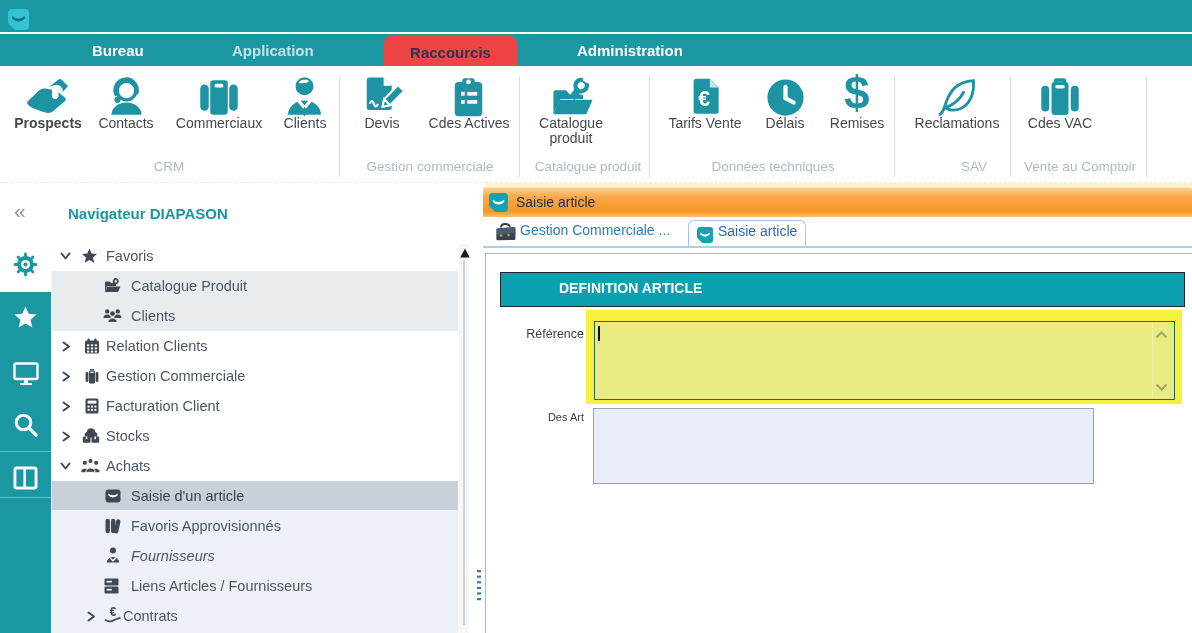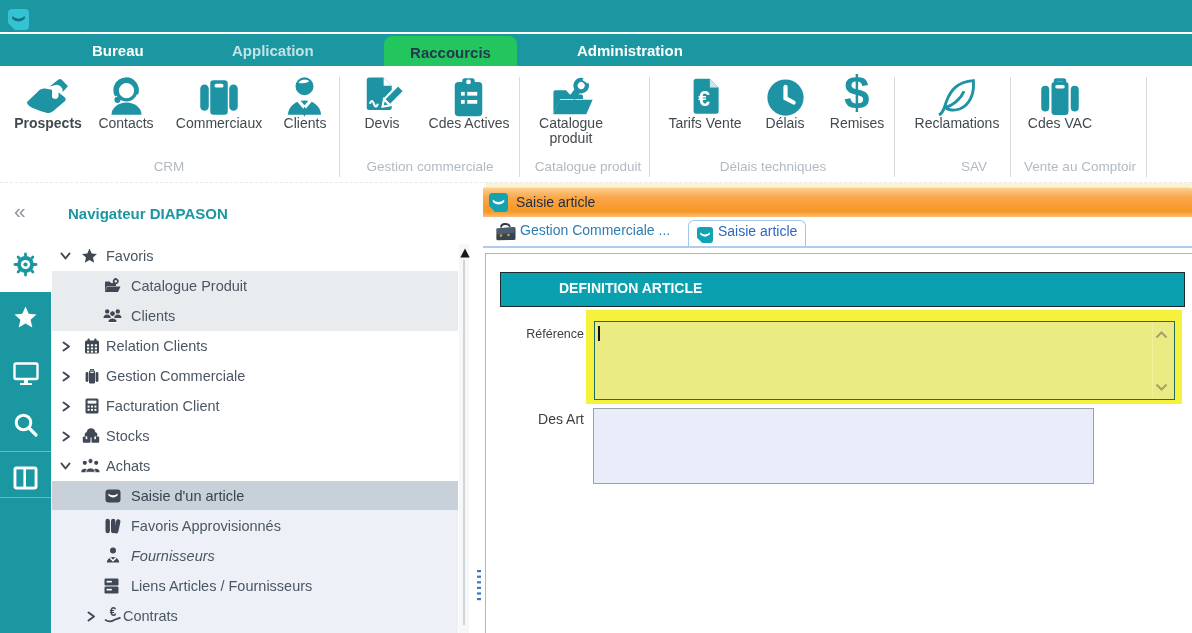--- a/index.html
+++ b/index.html
@@ -4,21 +4,21 @@
 <style>
   html,body{margin:0;padding:0;}
   body{width:1192px;height:633px;overflow:hidden;position:relative;background:#fff;
        font-family:"Liberation Sans",sans-serif;}
   .abs{position:absolute;}
   
   #topbar{left:0;top:0;width:1192px;height:32px;background:#1b97a2;}
   #topline{left:0;top:32px;width:1192px;height:2px;background:#fff;}
   #tabrow{left:0;top:34px;width:1192px;height:32px;background:#1b97a2;}
   .rtab{top:41px;height:26px;font-size:15px;font-weight:bold;color:#fff;line-height:19px;}
-  #seltab{left:384px;top:36px;width:133px;height:30px;background:#22c55e;border-radius:8px 8px 0 0;
+  #seltab{left:384px;top:36px;width:133px;height:30px;background:#ef4444;border-radius:8px 8px 0 0;
           text-align:center;color:#25394e;font-weight:bold;font-size:15px;line-height:33px;}
   
   #ribbon{left:0;top:66px;width:1192px;height:116px;background:#fff;border-bottom:1px dashed #e7e9ea;}
   .ric{position:absolute;top:75px;}
   .rlab{position:absolute;top:116px;font-size:14px;color:#434a4f;white-space:nowrap;transform:translateX(-50%);line-height:15px;text-align:center;}
   .rgrp{position:absolute;top:159px;font-size:13.5px;color:#b2bac1;white-space:nowrap;transform:translateX(-50%);}
   .rsep{position:absolute;top:77px;width:1px;height:100px;background:#d9dcde;}
   
   #navtitle{left:68px;top:205px;font-size:15px;font-weight:bold;color:#1b97a2;}
   #collapse{left:14px;top:199px;font-size:21px;color:#8d939b;}
@@ -40,21 +40,21 @@
   #tab2t{left:718px;top:223px;font-size:14px;color:#2d68c0;}
   #tabline{left:483px;top:246px;width:709px;height:2px;background:#aecdee;}
   #cpanel{left:485px;top:253px;width:707px;height:380px;border-left:1px solid #b5b5b5;border-top:1px solid #b5b5b5;}
   #defhdr{left:500px;top:272px;width:683px;height:33px;background:#0ba0b0;border:1px solid #1c2b2d;
           color:#fff;font-weight:bold;font-size:14px;line-height:31px;}
   #reflab{left:484px;top:327px;width:100px;text-align:right;font-size:12.5px;color:#3b3f42;}
   #yellowhalo{left:586px;top:310px;width:596px;height:94px;background:#f5f23e;}
   #yellowbox{left:594px;top:321px;width:579px;height:77px;background:#eaeb83;border:1px solid #20695e;}
   #cursor{left:598px;top:326px;width:1.5px;height:15px;background:#111;}
   #ysep{left:1152px;top:322px;width:1px;height:76px;background:#f2f09a;}
-  #deslab{left:484px;top:411px;width:100px;text-align:right;font-size:14px;color:#3b3f42;}
+  #deslab{left:484px;top:411px;width:100px;text-align:right;font-size:11px;color:#3b3f42;}
   #desbox{left:593px;top:408px;width:499px;height:74px;background:#e9edf9;border:1px solid #9aa1a8;}
   svg{display:block;}
 </style>
 </head>
 <body>
 <div class="abs" id="topbar"></div>
 <div class="abs" style="left:8px;top:9px;">
     <svg width="21" height="21" viewBox="0 0 21 21">
   <path d="M4 0 H17 Q21 0 21 4 V17 Q21 21 17 21 H7 L0 14 V4 Q0 0 4 0 Z" fill="#33c3d3"></path>
   <path d="M4.2 7 Q10.5 12.6 16.8 7 L16.8 9.8 Q10.5 15.4 4.2 9.8 z" fill="#156f7e"></path>
@@ -184,21 +184,21 @@
 <div class="abs rlab" style="left:571px;">Catalogue<br>produit</div>
 <div class="abs rlab" style="left:705px;">Tarifs Vente</div>
 <div class="abs rlab" style="left:785px;">Délais</div>
 <div class="abs rlab" style="left:857px;">Remises</div>
 <div class="abs rlab" style="left:957px;">Reclamations</div>
 <div class="abs rlab" style="left:1060px;">Cdes VAC</div>
 
 <div class="abs rgrp" style="left:169px;">CRM</div>
 <div class="abs rgrp" style="left:430px;">Gestion commerciale</div>
 <div class="abs rgrp" style="left:588px;">Catalogue produit</div>
-<div class="abs rgrp" style="left:773px;">Délais techniques</div>
+<div class="abs rgrp" style="left:773px;">Données techniques</div>
 <div class="abs rgrp" style="left:954px;margin-left:20px;">SAV</div>
 <div class="abs rgrp" style="left:1080px;">Vente au Comptoir</div>
 <div class="abs rsep" style="left:339px;"></div>
 <div class="abs rsep" style="left:519px;"></div>
 <div class="abs rsep" style="left:649px;"></div>
 <div class="abs rsep" style="left:894px;"></div>
 <div class="abs rsep" style="left:1010px;"></div>
 <div class="abs rsep" style="left:1146px;"></div>
 <div class="abs" id="navtitle">Navigateur DIAPASON</div>
 <div class="abs" id="collapse">«</div>

